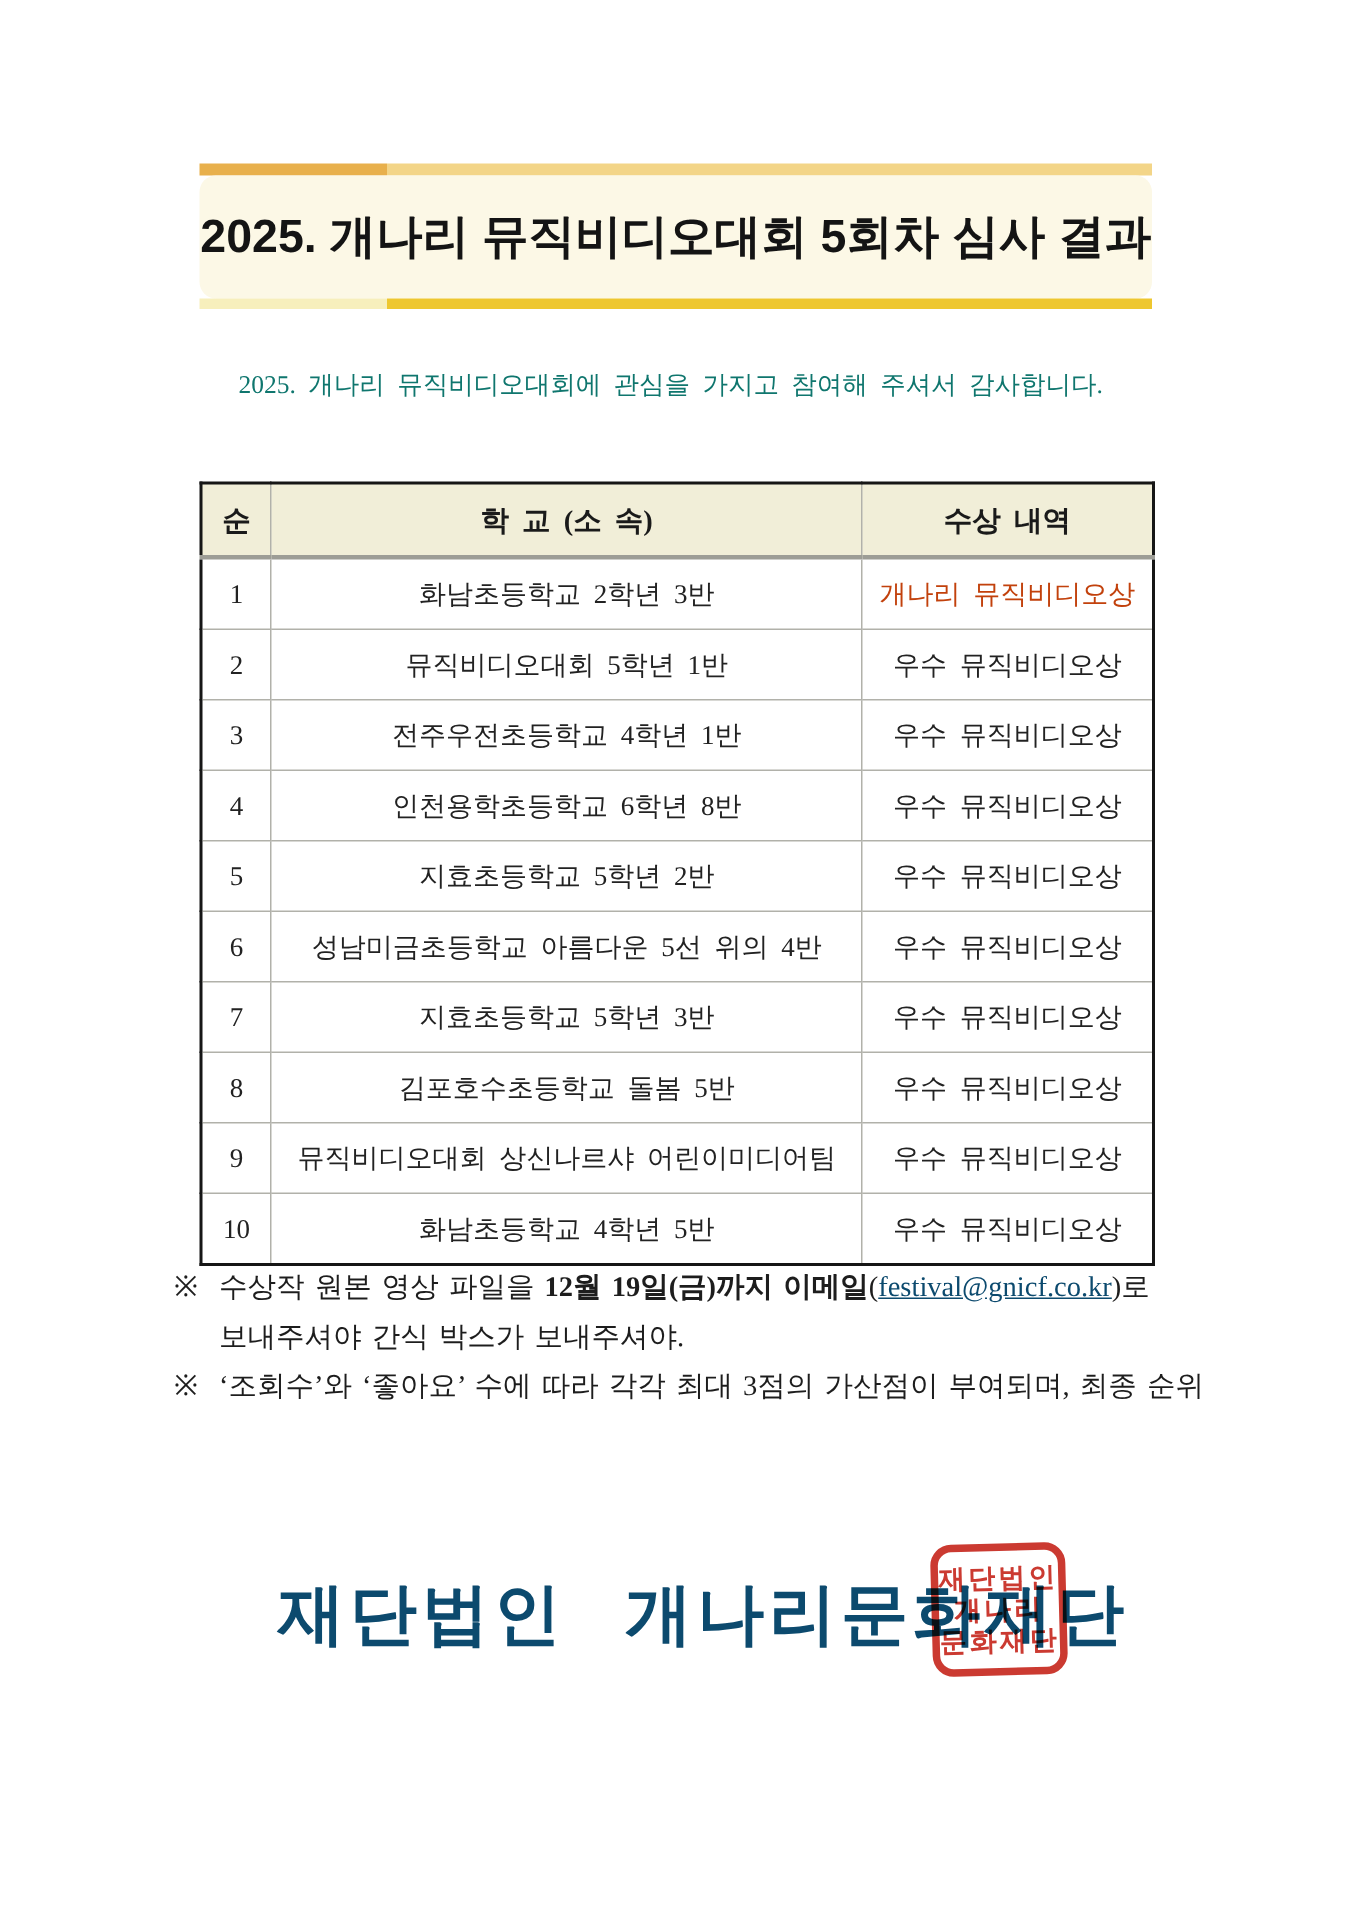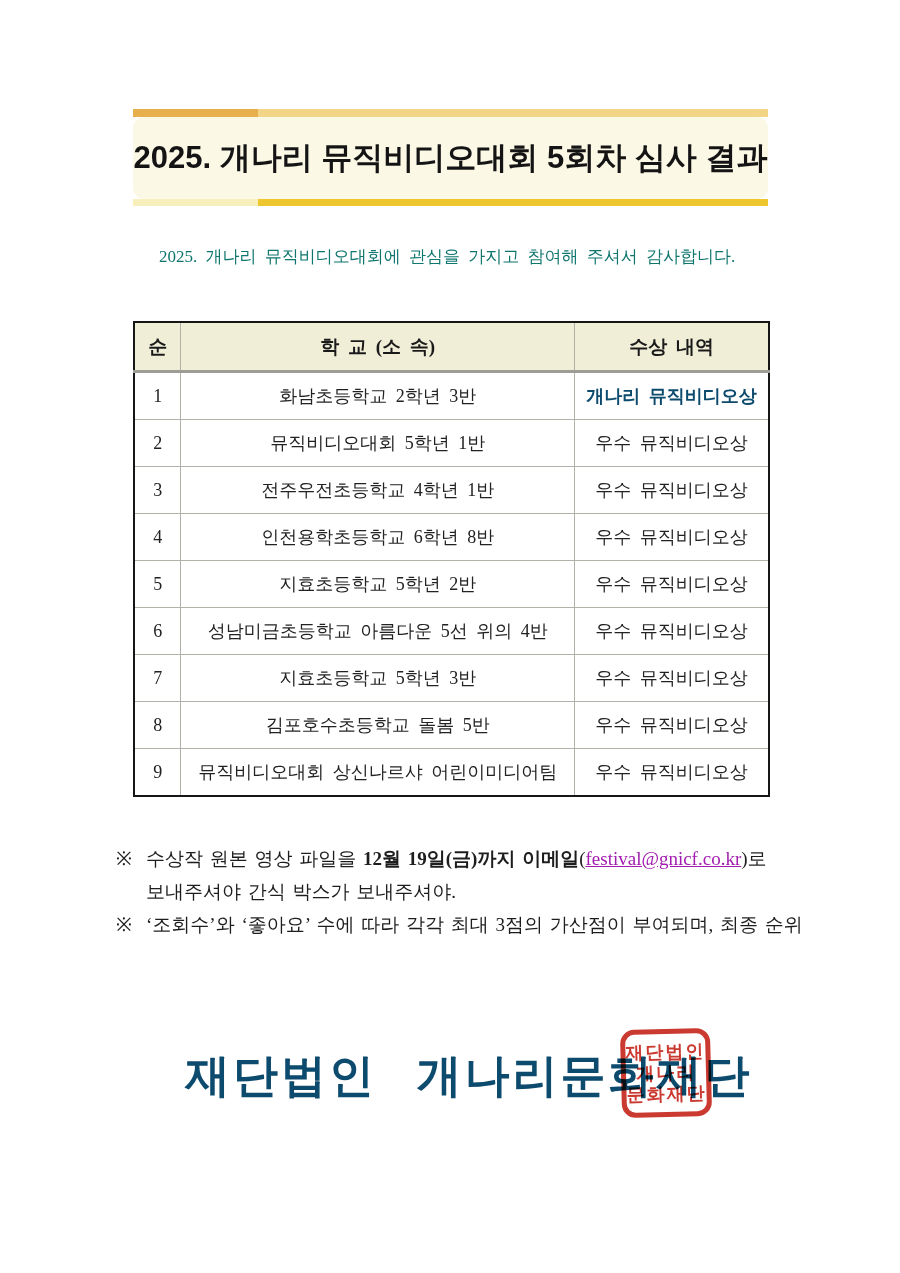--- a/index.html
+++ b/index.html
@@ -41,30 +41,30 @@
   }
   table.results th, table.results td {
     border:1px solid #b1b1aa; text-align:center; vertical-align:middle;
     padding:0 4px; word-spacing:4px;
   }
   table.results thead th {
     background:#f1eed8; height:47px; font-size:19px; font-weight:700;
     border-bottom:3px solid #9d9d96; color:#1a1a1a;
   }
   table.results tbody td { height:46px; background:#ffffff; }
-  table.results td.bold { font-weight:700; color:#0c4a6e; }
+  table.results td.bold { font-weight:400; color:#c2410c; }
 
   
   .notes { position:absolute; left:116px; top:842px; width:690px;
            font-size:19px; line-height:33px; color:#1d1d1d; }
   .note { display:flex; align-items:flex-start; }
   .note-marker { flex:0 0 30px; }
   .note-body { flex:1; word-spacing:2px; }
   .note-line1 { white-space:nowrap; }
-  .note a { color:#a21caf; text-decoration:underline; cursor:pointer; }
+  .note a { color:#0c4a6e; text-decoration:underline; cursor:pointer; }
 
   
   .footer-org {
     position:absolute; left:185px; top:1046px;
     font-family:"Liberation Sans","DejaVu Sans",sans-serif;
     font-weight:900; font-size:45px; letter-spacing:3px; word-spacing:24px;
     color:#0c4a6e; white-space:nowrap;
   }
   .seal {
     position:absolute; left:621px; top:1029px; width:90px; height:88px;
@@ -154,20 +154,25 @@
       <td>김포호수초등학교 돌봄 5반</td>
       <td>우수 뮤직비디오상</td>
     </tr>
 
     <tr>
       <td>9</td>
       <td>뮤직비디오대회 상신나르샤 어린이미디어팀</td>
       <td>우수 뮤직비디오상</td>
     </tr>
 
+    <tr>
+      <td>10</td>
+      <td>화남초등학교 4학년 5반</td>
+      <td>우수 뮤직비디오상</td>
+    </tr>
   </tbody>
   </table>
 
   <div class="notes">
     <div class="note">
       <span class="note-marker">※</span>
       <span class="note-body">
         <span class="note-line1"><span>수상작 원본 영상 파일을 </span><b>12월 19일(금)까지 이메일</b><span>(</span><a href="#">festival@gnicf.co.kr</a><span>)로</span></span>
         <span style="display:block">보내주셔야 간식 박스가 보내주셔야.</span>
       </span>

